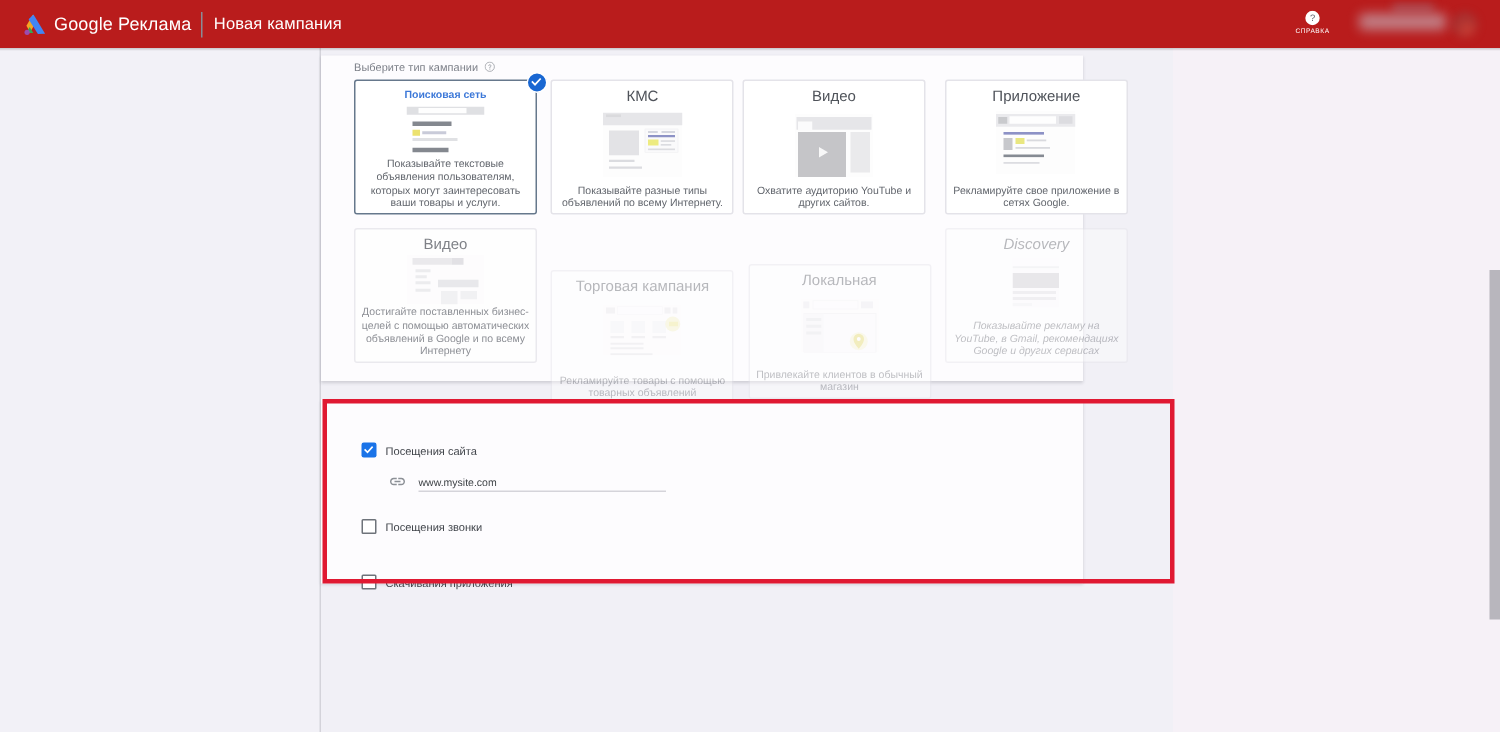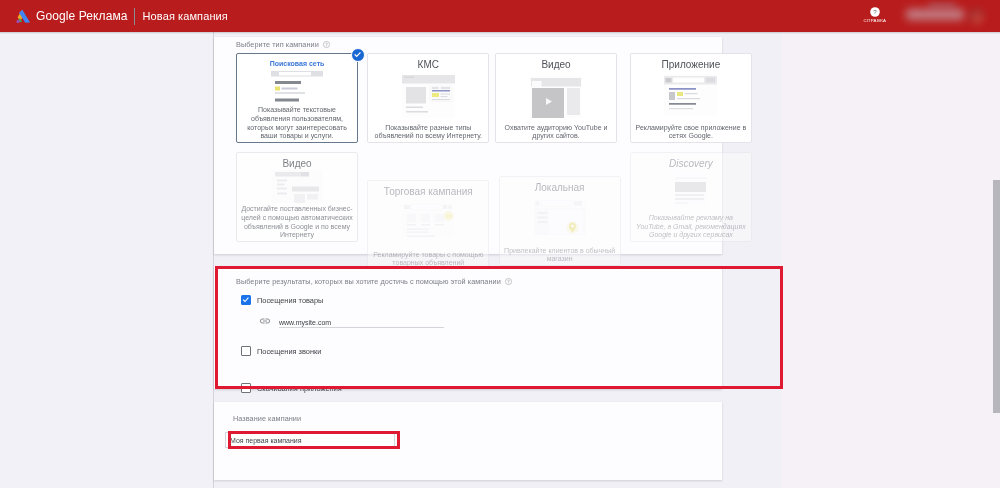--- a/index.html
+++ b/index.html
@@ -263,37 +263,27 @@
       <rect x="0" y="52" width="58" height="4" fill="#dedee1"></rect>
       <rect x="0" y="60" width="26" height="4" fill="#f0f0f2"></rect>
     </svg>
             </div>
             <div class="t-desc">Показывайте рекламу на YouTube, в Gmail, рекомендациях Google и других сервисах</div>
           </div>
         </div>
     </div>
 
     <div class="section" id="sec-goals" style="top:234px;height:123px;">
-      <div class="sec-label" style="position:absolute;left:22px;top:11px;">
-        <span>Выберите результаты, которых вы хотите достичь с помощью этой кампании</span>
-        <span class="qmark">
-          <svg width="7" height="7" viewBox="0 0 24 24">
-              <circle cx="12" cy="12" r="10.6" fill="none" stroke="#a2a6ac" stroke-width="2"></circle>
-              <path d="M9.6 9.2a2.6 2.6 0 1 1 2.7 3.2v1.9" fill="none" stroke="#a2a6ac" stroke-width="2" stroke-linecap="round"></path>
-              <circle cx="12.2" cy="17.4" r="1.3" fill="#a2a6ac"></circle>
-            </svg>
-        </span>
-      </div>
       <div class="goalrow" style="left:27px;top:29px;">
         <span class="cbx on">
           <svg width="7.5" height="7.5" viewBox="0 0 24 24">
               <path d="M4.6 12.6 L9.6 17.6 L19.4 6.8" fill="none" stroke="#fff" stroke-width="3.4" stroke-linecap="square" stroke-linejoin="miter"></path>
             </svg>
         </span>
-        <span class="goal-label">Посещения товары</span>
+        <span class="goal-label">Посещения сайта</span>
       </div>
       <div class="goalrow" style="left:45px;top:48px;width:185px;">
         <span style="margin-right:8px;display:flex;">
           <svg width="12" height="12" viewBox="0 0 24 24">
               <path d="M3.9 12c0-1.71 1.39-3.1 3.1-3.1h4V7H7c-2.76 0-5 2.24-5 5s2.24 5 5 5h4v-1.9H7c-1.71 0-3.1-1.39-3.1-3.1zM8 13h8v-2H8v2zm9-6h-4v1.9h4c1.71 0 3.1 1.39 3.1 3.1s-1.39 3.1-3.1 3.1h-4V17h4c2.76 0 5-2.24 5-5s-2.24-5-5-5z" fill="#8c9096"></path>
             </svg>
         </span>
         <span class="urlfield" style="flex:1;">
           <span class="urltext">www.mysite.com</span>
         </span>
@@ -302,26 +292,17 @@
         <span class="cbx"></span>
         <span class="goal-label">Посещения звонки</span>
       </div>
       <div class="goalrow" style="left:27px;top:117px;">
         <span class="cbx"></span>
         <span class="goal-label">Скачивания приложения</span>
       </div>
     </div>
     <div class="redbox" style="left:1px;top:234px;width:568px;height:123px;"></div>
 
-    <div class="section" id="sec-name" style="top:370px;height:78px;">
-      <div class="sec-label" style="position:absolute;left:19px;top:12px;">
-        <span>Название кампании</span>
-      </div>
-      <div class="namefield" style="left:11px;top:30px;width:170px;height:16px;position:absolute;">
-        <span class="nametext">Моя первая кампания</span>
-      </div>
-      <div class="redbox" style="left:14px;top:29px;width:172px;height:18px;"></div>
-    </div>
   </div>
   <div class="scrollbar-track">
     <div class="scrollbar-thumb" style="left:5px;top:148px;height:233px;"></div>
   </div>
 </div>
 
 </body></html>

